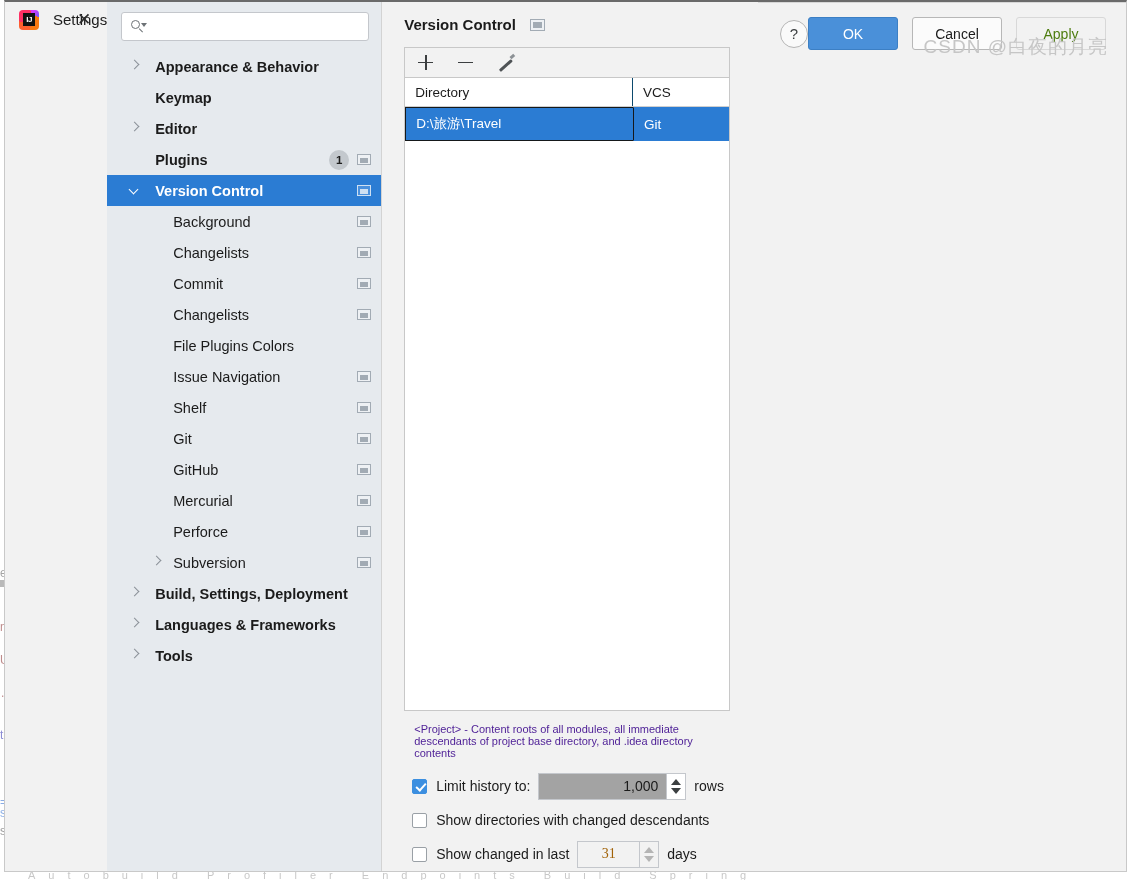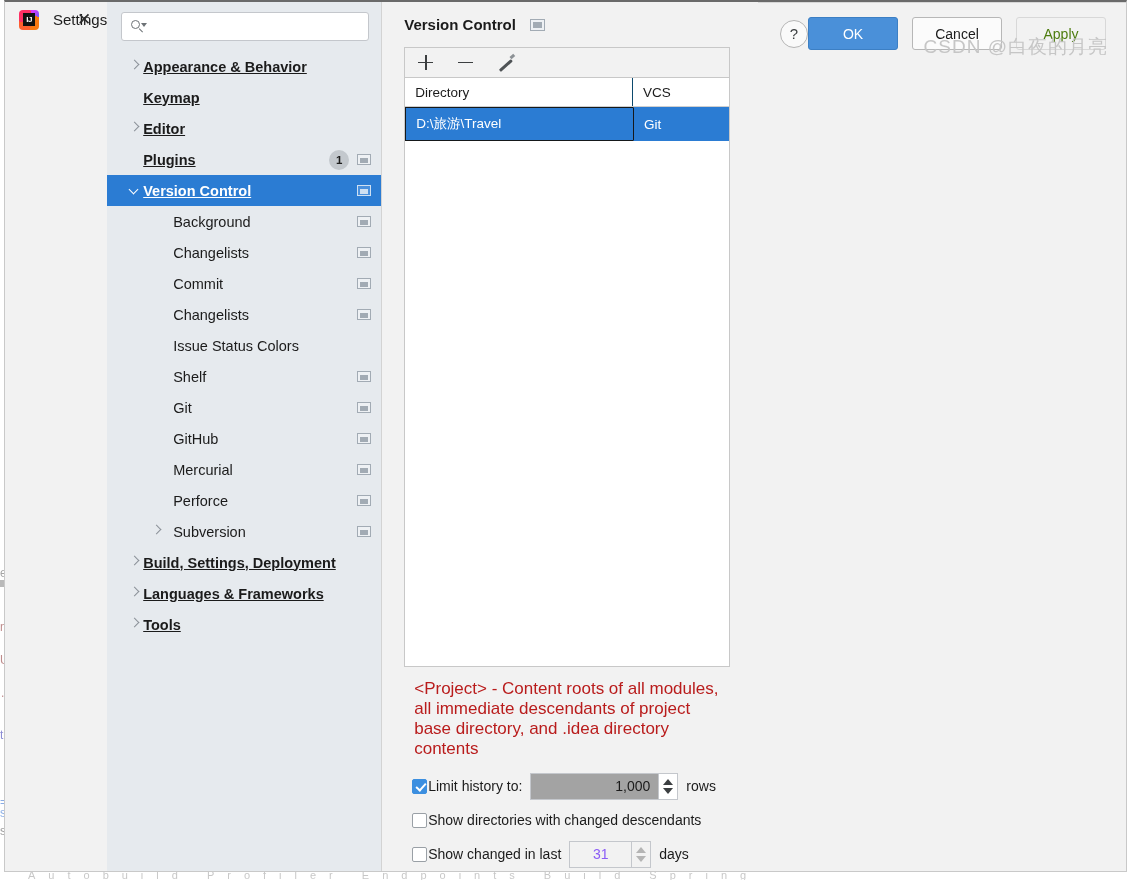--- a/index.html
+++ b/index.html
@@ -121,21 +121,21 @@
     border-right: 1.5px solid #8b9198; border-top: 1.5px solid #8b9198;
     transform: rotate(45deg);
   }
   .nav-arrow.down::before {
     content: ""; position: absolute; left: 0px; top: 1px;
     width: 6px; height: 6px;
     border-right: 1.5px solid #ffffff; border-bottom: 1.5px solid #ffffff;
     transform: rotate(45deg);
   }
   .nav-label { margin-left: 14px; }
-  .nav-item.top > .nav-label { margin-left: 14px; text-decoration: underline; }
+  .nav-item.top > .nav-label { margin-left: 26px; }
   .nav-item.child > .nav-label { margin-left: 4px; }
   .nav-right { margin-left: auto; display: flex; align-items: center; gap: 8px; }
   .count-badge {
     width: 20px; height: 20px; border-radius: 50%;
     background: #c3c8cd; color: #1d1d1d;
     font-size: 11.5px; display: flex; align-items: center; justify-content: center;
   }
   .panel-icon {
     width: 14px; height: 11px; position: relative; flex: none;
     border: 1.4px solid #a2abb4; background: #eef1f4;
@@ -193,47 +193,47 @@
   #vc-rows { flex: 1; }
   .vc-row { height: 34px; display: flex; }
   .vc-row.selected { background: #2b7cd3; color: #fff; }
   .td { display: flex; align-items: center; padding-left: 10px; font-size: 13.5px; }
   .td.dir { flex: 1; }
   .vc-row.selected .td.dir { border: 1px solid #15181a; border-right: 0; }
   .vc-row.selected .td.vcs { width: 96px; border: 1px solid #2b7cd3; border-left: 1px solid #15181a; }
   .td.vcs { width: 96px; }
 
   #table-note {
-    font-size: 17px; color: #b91c1c;
+    font-size: 11px; color: #4c1d95;
     padding: 12px 0 10px 10px;
   }
 
   
   .opt-row { display: flex; align-items: center; height: 34px; padding-left: 8px; }
   .cbx {
     width: 15px; height: 15px; border-radius: 2px;
     border: 1px solid #9aa0a6; background: #fff;
     position: relative; flex: none; cursor: default;
   }
   .cbx.on { background: #3c8fe0; border-color: #3c8fe0; }
   .cbx.on::after {
     content: ""; position: absolute; left: 4.5px; top: 1.5px;
     width: 4px; height: 8px;
     border-right: 2px solid #fff; border-bottom: 2px solid #fff;
     transform: rotate(42deg);
   }
-  .opt-label { font-size: 14px; color: #1b1b1b; margin-left: 1px; }
+  .opt-label { font-size: 14px; color: #1b1b1b; margin-left: 9px; }
 
   .spinner { display: flex; height: 27px; margin: 0 8px; }
   .spin-field {
     width: 128px; border: 1px solid #c4c7cc; border-right: 0;
     background: #a3a3a3; display: flex; align-items: center; justify-content: flex-end;
     padding-right: 8px; font-size: 14px; color: #1b1b1b;
   }
-  .spin-field.disabled { background: #f2f2f2; color: #8b5cf6; width: 62px; justify-content: center; padding-right: 0; }
+  .spin-field.disabled { background: #f2f2f2; color: #a16207; width: 62px; justify-content: center; padding-right: 0; font-family: Liberation Serif, serif; }
   .spin-btns {
     width: 20px; border: 1px solid #c4c7cc; background: #fff;
     display: flex; flex-direction: column; align-items: center; justify-content: center; gap: 3px;
   }
   .spin-btns.disabled { background: #f2f2f2; }
   .spin-up, .spin-down { width: 0; height: 0; border-left: 5px solid transparent; border-right: 5px solid transparent; }
   .spin-up { border-bottom: 6px solid #3c3f41; }
   .spin-down { border-top: 6px solid #3c3f41; }
   .spin-btns.disabled .spin-up { border-bottom-color: #b4b4b4; }
   .spin-btns.disabled .spin-down { border-top-color: #b4b4b4; }
@@ -353,22 +353,28 @@
               <span class="panel-icon"></span>
             </span>
           </div>
           <div class="nav-item child">
             <span class="nav-label">Changelists</span>
             <span class="nav-right">
               <span class="panel-icon"></span>
             </span>
           </div>
           <div class="nav-item child">
-            <span class="nav-label">Issue Status Colors</span>
-            <span class="nav-right"></span>
+            <span class="nav-label">File Plugins Colors</span>
+            <span class="nav-right"></span>
+          </div>
+          <div class="nav-item child">
+            <span class="nav-label">Issue Navigation</span>
+            <span class="nav-right">
+              <span class="panel-icon"></span>
+            </span>
           </div>
           <div class="nav-item child">
             <span class="nav-label">Shelf</span>
             <span class="nav-right">
               <span class="panel-icon"></span>
             </span>
           </div>
           <div class="nav-item child">
             <span class="nav-label">Git</span>
             <span class="nav-right">

